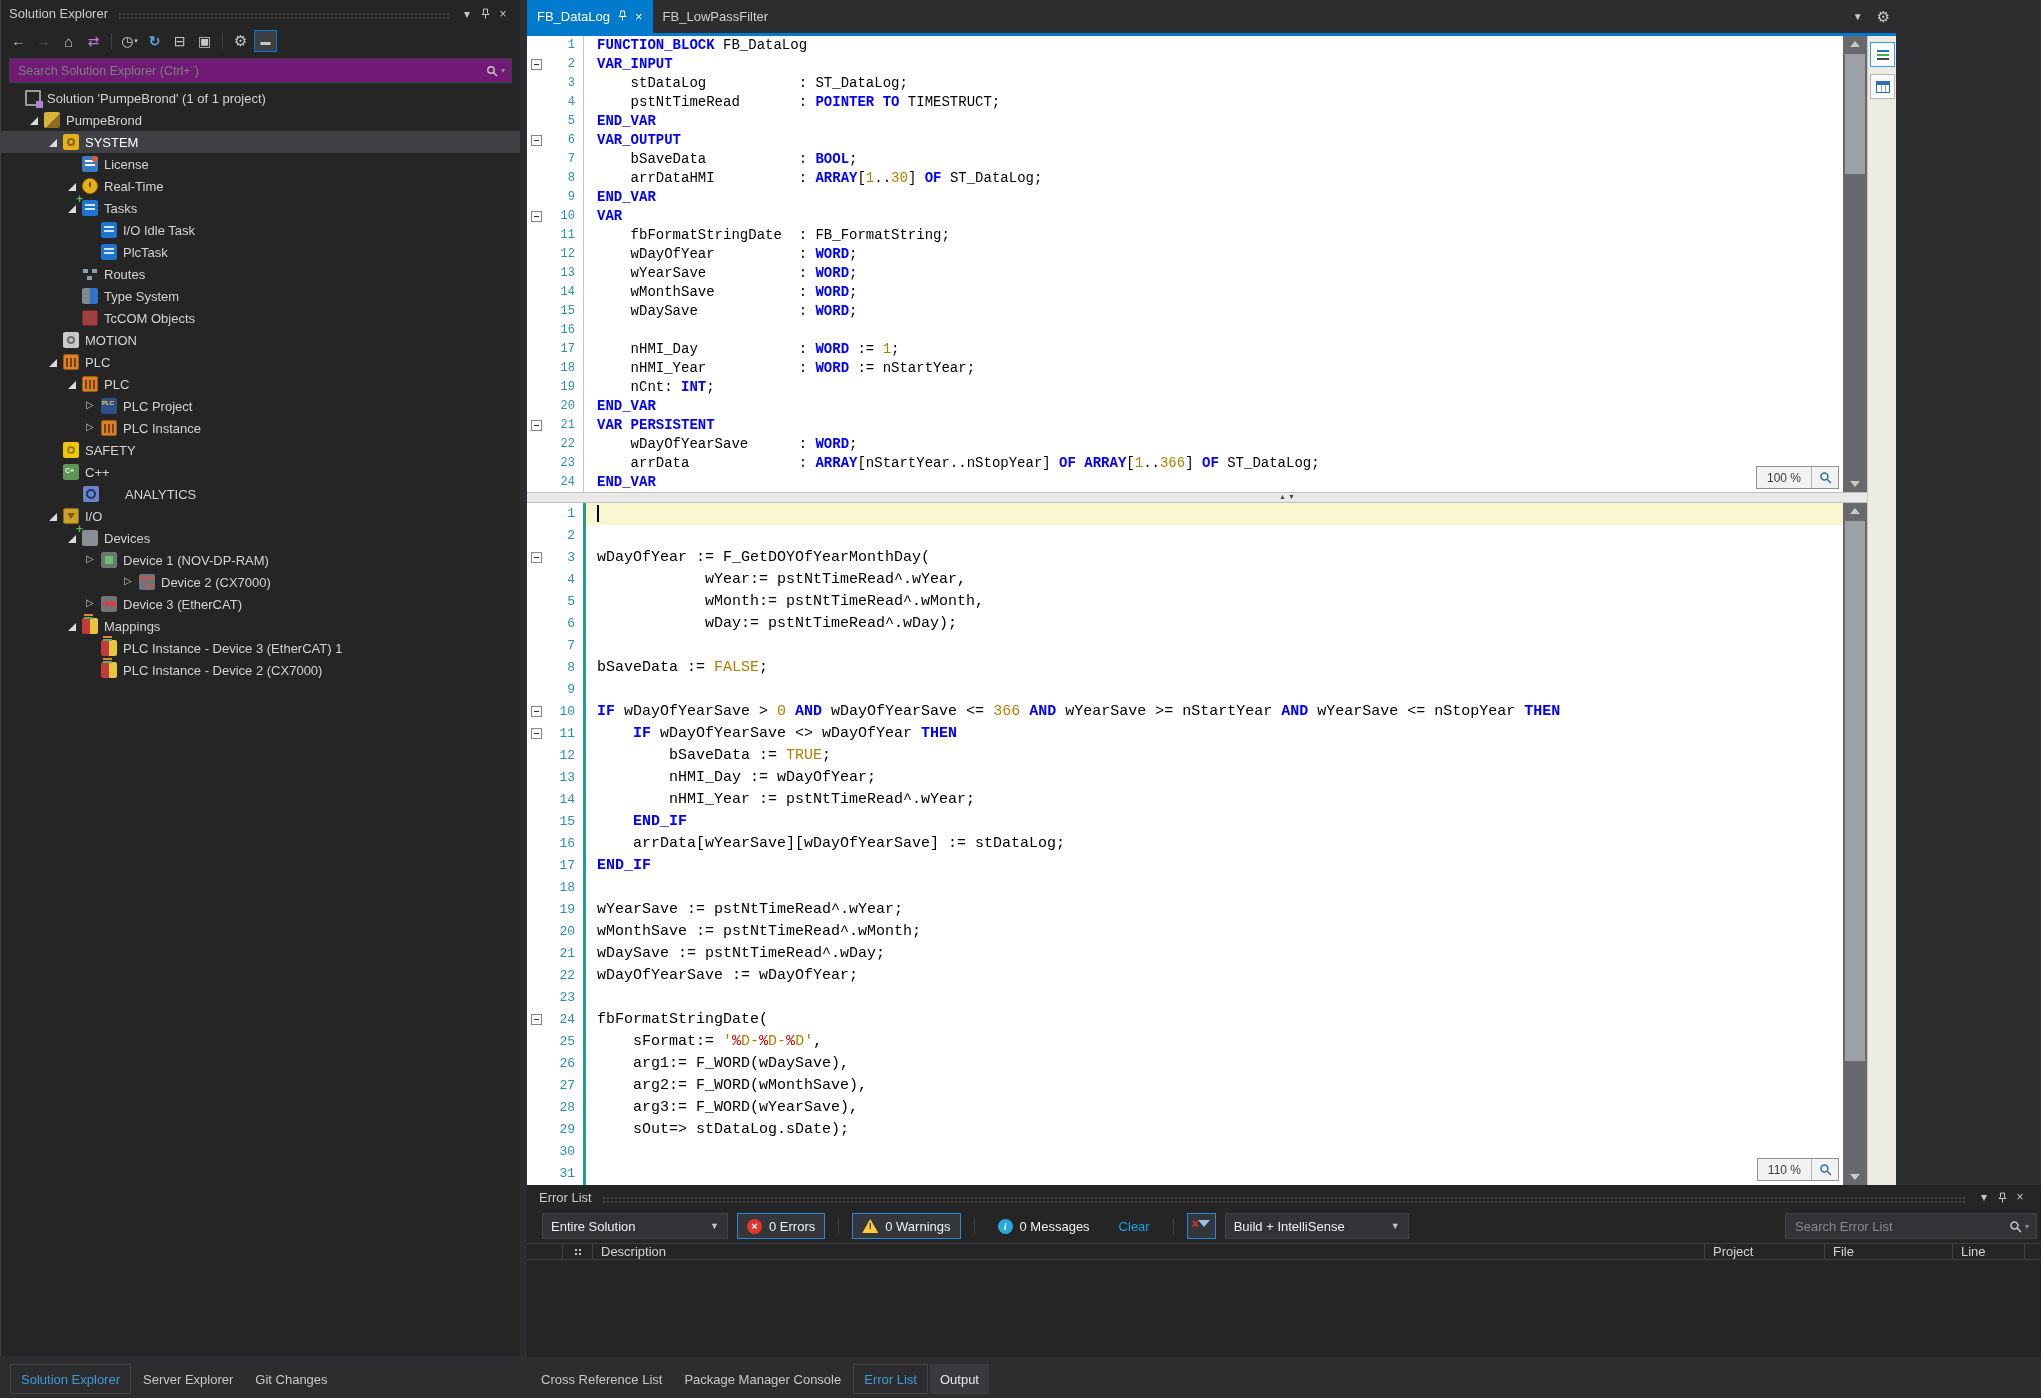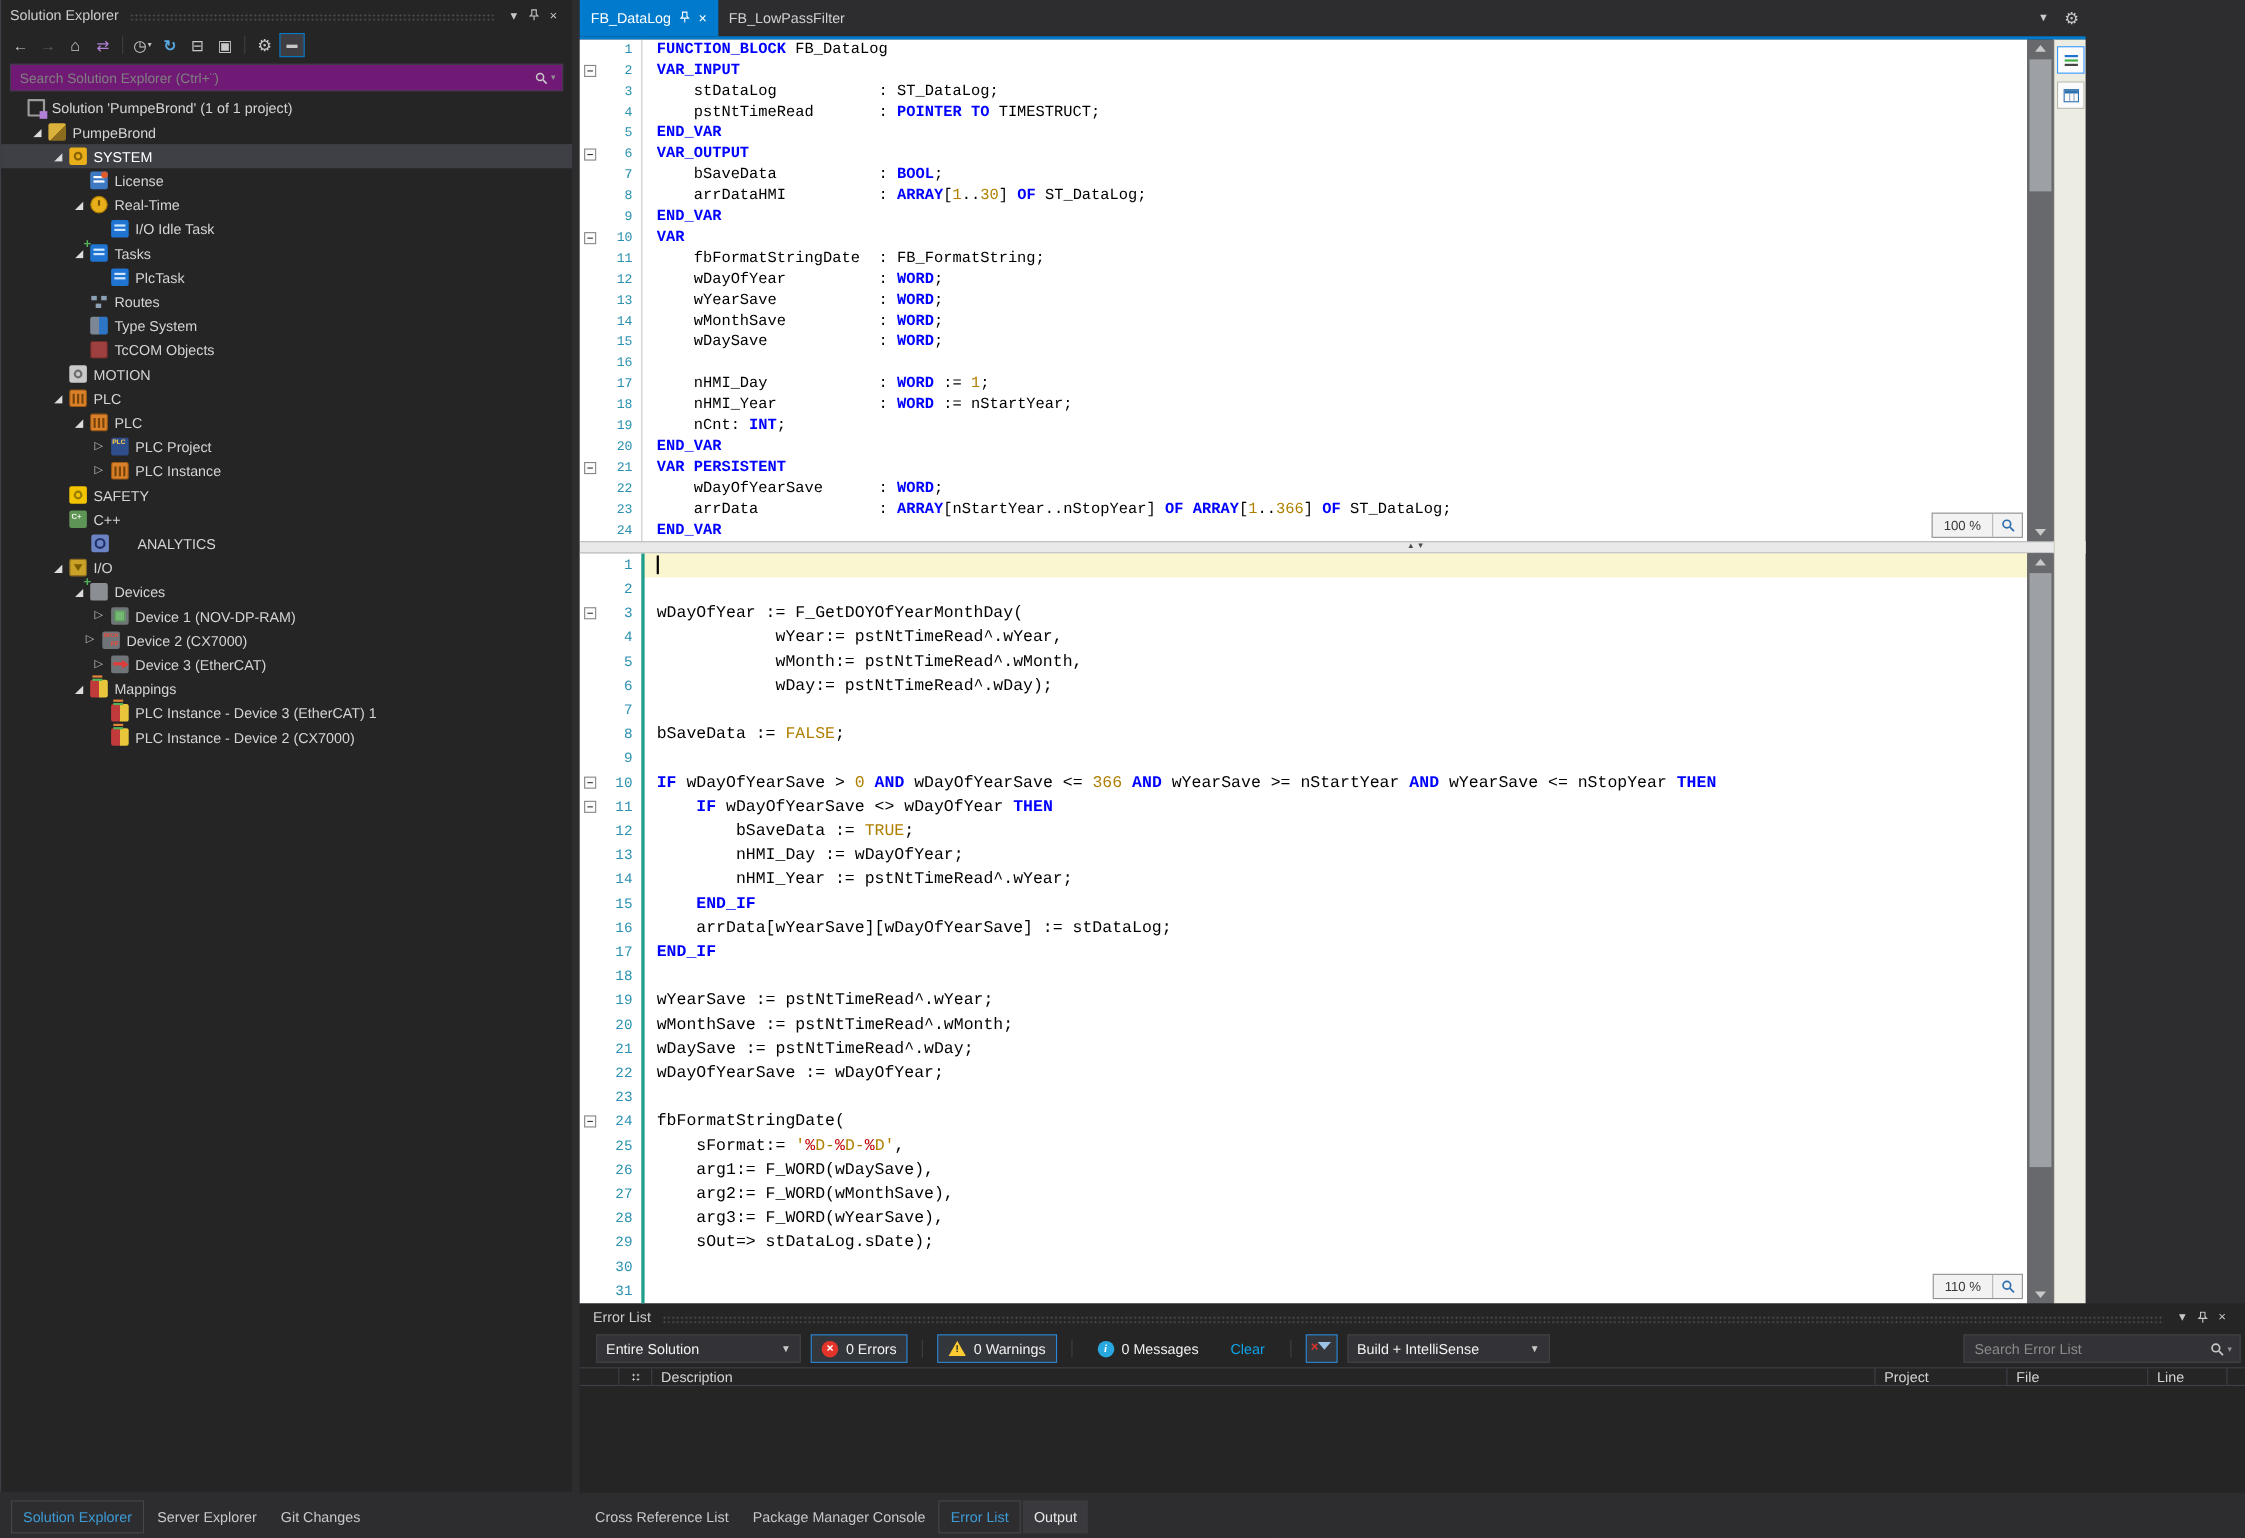--- a/index.html
+++ b/index.html
@@ -250,33 +250,33 @@
         <div class="trow" style="padding-left: 63px;">
           <span class="exp none"></span>
           <span class="ti ti-license"></span>
           <span class="tlabel">License</span>
         </div>
         <div class="trow" style="padding-left: 63px;">
           <span class="exp open"></span>
           <span class="ti ti-realtime"></span>
           <span class="tlabel">Real-Time</span>
         </div>
-        <div class="trow" style="padding-left: 82px;">
-          <span class="exp none"></span>
-          <span class="ti ti-task"></span>
-          <span class="tlabel">I/O Idle Task</span>
-        </div>
         <div class="trow" style="padding-left: 63px;">
           <span class="exp open"></span>
           <span class="ti ti-tasks"></span>
           <span class="tlabel">Tasks</span>
         </div>
         <div class="trow" style="padding-left: 82px;">
           <span class="exp none"></span>
           <span class="ti ti-task"></span>
+          <span class="tlabel">I/O Idle Task</span>
+        </div>
+        <div class="trow" style="padding-left: 82px;">
+          <span class="exp none"></span>
+          <span class="ti ti-task"></span>
           <span class="tlabel">PlcTask</span>
         </div>
         <div class="trow" style="padding-left: 63px;">
           <span class="exp none"></span>
           <span class="ti ti-routes"></span>
           <span class="tlabel">Routes</span>
         </div>
         <div class="trow" style="padding-left: 63px;">
           <span class="exp none"></span>
           <span class="ti ti-typesystem"></span>
@@ -335,21 +335,21 @@
         <div class="trow" style="padding-left: 63px;">
           <span class="exp open"></span>
           <span class="ti ti-devices"></span>
           <span class="tlabel">Devices</span>
         </div>
         <div class="trow" style="padding-left: 82px;">
           <span class="exp closed"></span>
           <span class="ti ti-device-nv"></span>
           <span class="tlabel">Device 1 (NOV-DP-RAM)</span>
         </div>
-        <div class="trow" style="padding-left: 74px; text-align: center;">
+        <div class="trow" style="padding-left: 120px; text-align: center;">
           <span class="exp closed"></span>
           <span class="ti ti-device-cx"></span>
           <span class="tlabel">Device 2 (CX7000)</span>
         </div>
         <div class="trow" style="padding-left: 82px;">
           <span class="exp closed"></span>
           <span class="ti ti-device-ecat"></span>
           <span class="tlabel">Device 3 (EtherCAT)</span>
         </div>
         <div class="trow" style="padding-left: 63px;">

